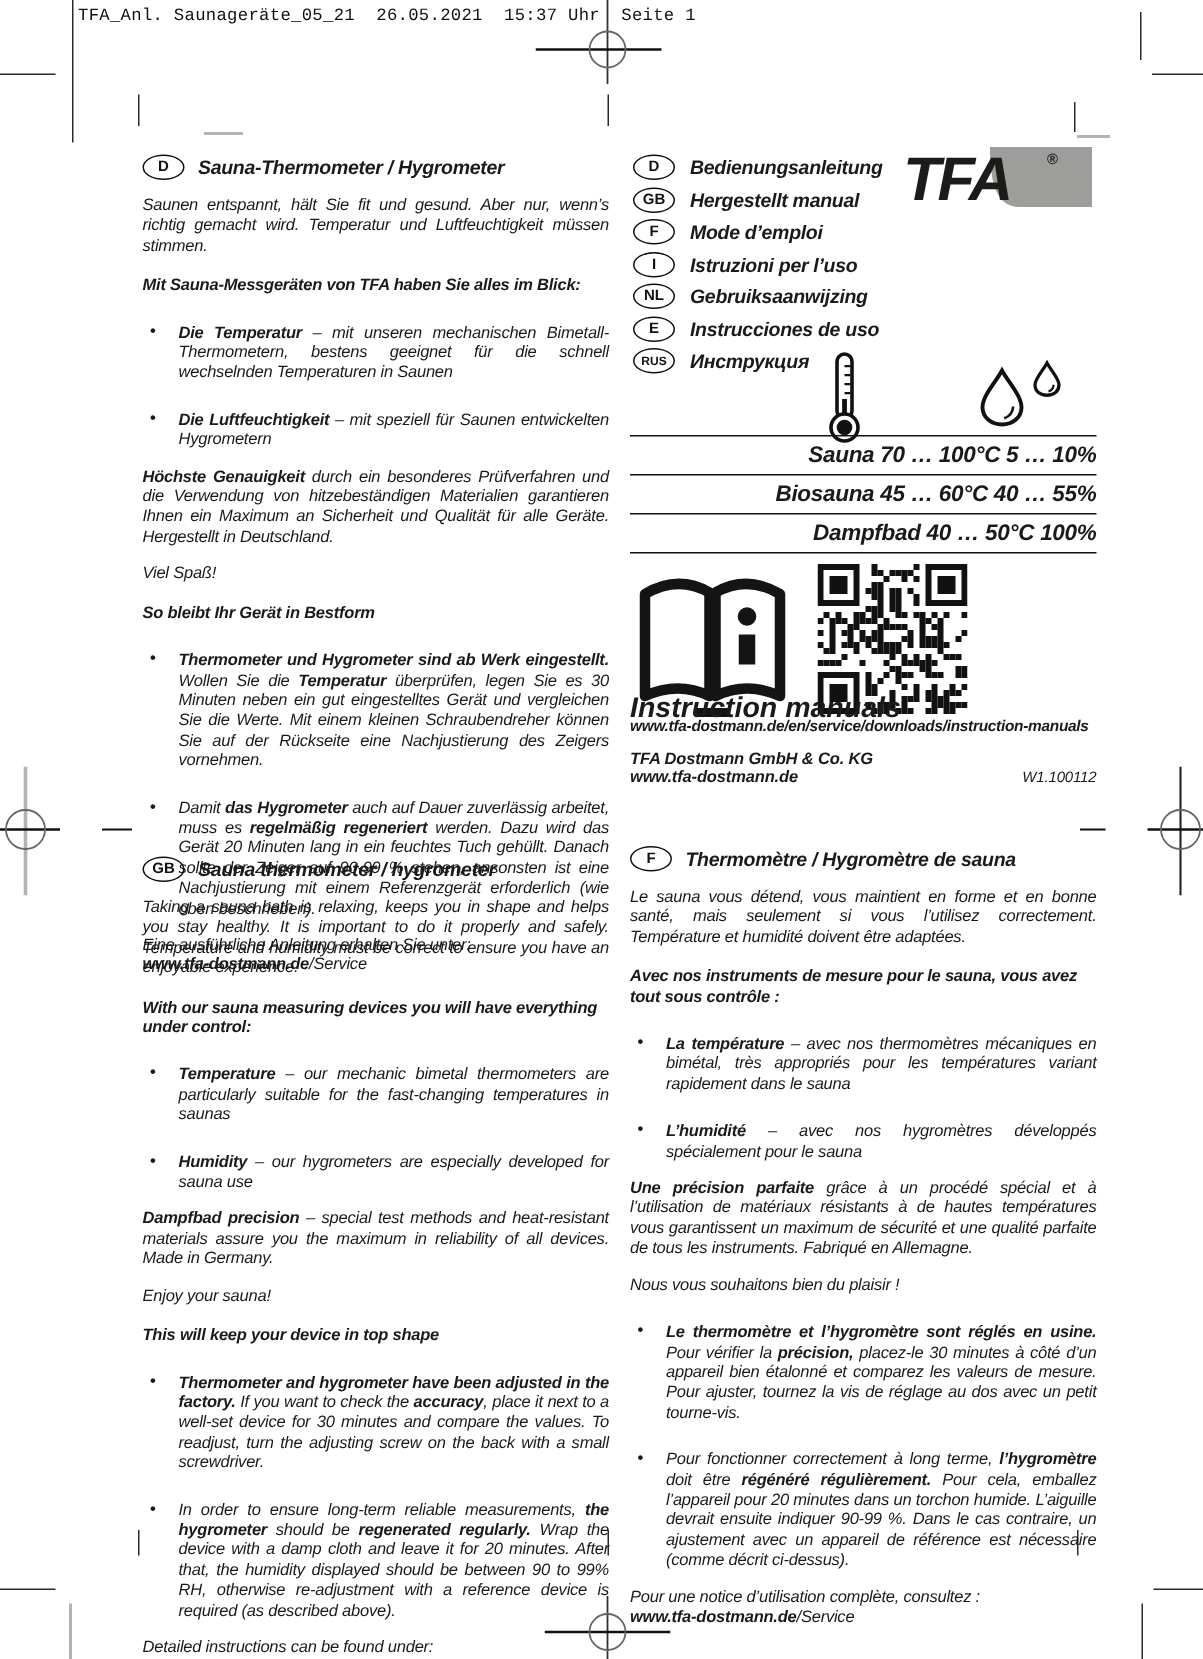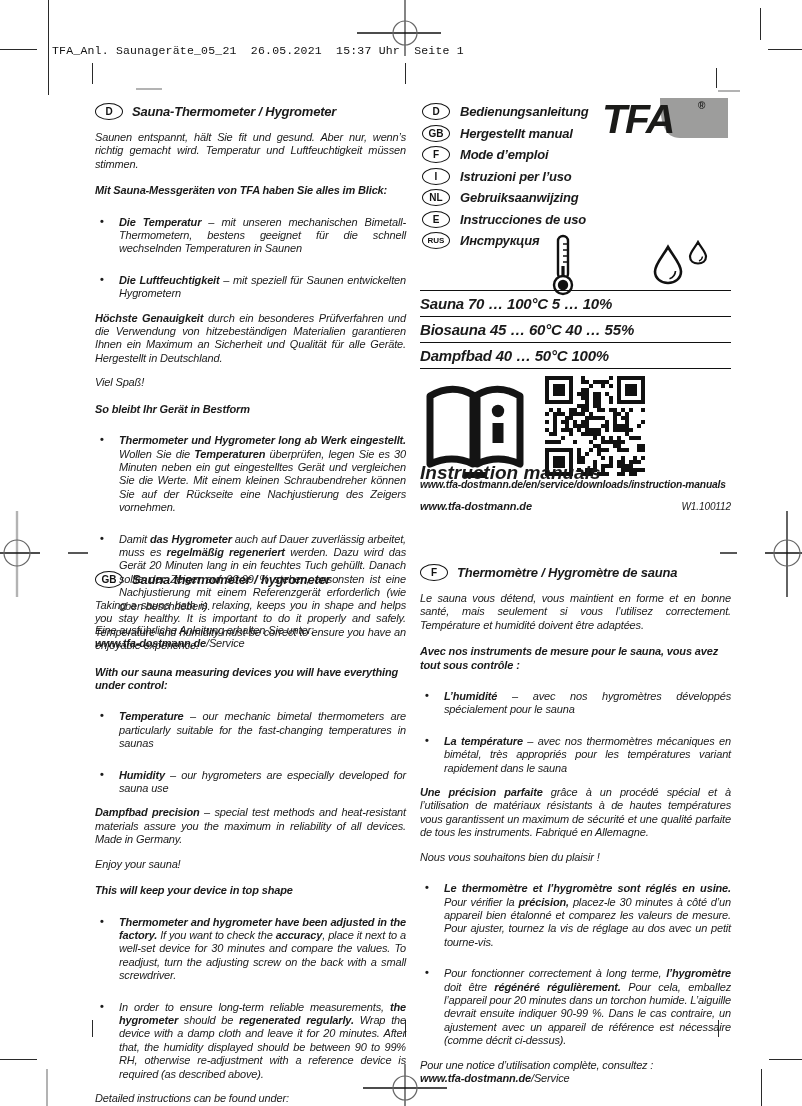--- a/index.html
+++ b/index.html
@@ -6,21 +6,21 @@
   body{
     position:relative;width:802px;height:1106px;background:#fff;overflow:hidden;
     font-family:"Liberation Sans",sans-serif;color:#1a1a1a;
   }
   svg text{font-family:"Liberation Sans",sans-serif}
 
   
   .print-header{
     position:absolute;left:52px;top:4px;
     font-family:"Liberation Mono",monospace;font-size:11.5px;color:#111;
-    white-space:pre;letter-spacing:.2px;margin-top:40px;
+    white-space:pre;letter-spacing:.2px;
   }
 
   
   .cm{position:absolute;background:#2a2a2a}
   .cm.gray{background:#b3b3b3}
   .reg{position:absolute}
 
   
   .col{
     position:absolute;width:311px;
@@ -52,21 +52,21 @@
 
   
   .thermo{position:absolute;left:549px;top:234px}
   .drops{position:absolute;left:650px;top:240px}
   .book{position:absolute;left:420px;top:378px}
   .qr{position:absolute;left:545px;top:376px;width:100px;height:100px}
 
   
   .spec{
     position:absolute;left:420px;top:290px;width:311px;
-    font-weight:bold;font-style:italic;font-size:15px;letter-spacing:-.2px;
+    font-weight:bold;font-style:italic;font-size:15px;letter-spacing:-.2px;text-align:right;
   }
   .spec-row{border-top:1.7px solid #111;padding:3.5px 0 4.5px}
   .spec-end{border-top:1.7px solid #111;height:0}
 
   
   .manuals-title{position:absolute;left:420px;top:462px;font-weight:bold;font-style:italic;font-size:19px}
   .manuals-url{position:absolute;left:420px;top:479px;font-weight:bold;font-style:italic;font-size:10.3px;letter-spacing:-.2px}
   .company{position:absolute;left:420px;top:500px;width:311px;font-style:italic;font-size:11px;line-height:12.3px;letter-spacing:-.1px}
   .company .bold{font-weight:bold}
   .company .row{display:flex;justify-content:space-between;align-items:baseline}
@@ -123,21 +123,21 @@
     <span class="sec-title">Sauna-Thermometer / Hygrometer</span>
   </div>
   <div>
       <div class="p"><span>Saunen entspannt, hält Sie fit und gesund. Aber nur, wenn’s richtig gemacht wird. Temperatur und Luftfeuchtigkeit müssen stimmen.</span></div>
       <div class="h"><span>Mit Sauna-Messgeräten von TFA haben Sie alles im Blick:</span></div>
       <div class="li"><span class="b">Die Temperatur</span><span> – mit unseren mechanischen Bimetall-Thermometern, bestens geeignet für die schnell wechselnden Temperaturen in Saunen</span></div>
       <div class="li"><span class="b">Die Luftfeuchtigkeit</span><span> – mit speziell für Saunen entwickelten Hygrometern</span></div>
       <div class="p"><span class="b">Höchste Genauigkeit</span><span> durch ein besonderes Prüfverfahren und die Verwendung von hitzebeständigen Materialien garantieren Ihnen ein Maximum an Sicherheit und Qualität für alle Geräte. Hergestellt in Deutschland.</span></div>
       <div class="p"><span>Viel Spaß!</span></div>
       <div class="h"><span>So bleibt Ihr Gerät in Bestform</span></div>
-      <div class="li"><span class="b">Thermometer und Hygrometer long ab Werk eingestellt.</span><span> Wollen Sie die </span><span class="b">Temperaturen</span><span> überprüfen, legen Sie es 30 Minuten neben ein gut eingestelltes Gerät und vergleichen Sie die Werte. Mit einem kleinen Schraubendreher können Sie auf der Rückseite eine Nachjustierung des Zeigers vornehmen.</span></div>
+      <div class="li"><span class="b">Thermometer und Hygrometer sind ab Werk eingestellt.</span><span> Wollen Sie die </span><span class="b">Temperatur</span><span> überprüfen, legen Sie es 30 Minuten neben ein gut eingestelltes Gerät und vergleichen Sie die Werte. Mit einem kleinen Schraubendreher können Sie auf der Rückseite eine Nachjustierung des Zeigers vornehmen.</span></div>
       <div class="li"><span>Damit </span><span class="b">das Hygrometer</span><span> auch auf Dauer zuverlässig arbeitet, muss es </span><span class="b">regelmäßig regeneriert</span><span> werden. Dazu wird das Gerät 20 Minuten lang in ein feuchtes Tuch gehüllt. Danach sollte der Zeiger auf 90-99 % stehen, ansonsten ist eine Nachjustierung mit einem Referenzgerät erforderlich (wie oben beschrieben).</span></div>
       <div class="p"><span>Eine ausführliche Anleitung erhalten Sie unter:</span></div>
       <div class="p0"><span class="b">www.tfa-dostmann.de</span><span>/Service</span></div>
     </div>
 </div>
 
 <div class="col" style="left:95px;top:571px">
   <div class="sec-head">
     <span class="badge">GB</span>
     <span class="sec-title">Sauna thermometer / hygrometer</span>
@@ -158,22 +158,22 @@
 </div>
 
 <div class="col" style="left:420px;top:564px">
   <div class="sec-head">
     <span class="badge">F</span>
     <span class="sec-title">Thermomètre / Hygromètre de sauna</span>
   </div>
   <div>
       <div class="p"><span>Le sauna vous détend, vous maintient en forme et en bonne santé, mais seulement si vous l’utilisez correctement. Température et humidité doivent être adaptées.</span></div>
       <div class="h"><span>Avec nos instruments de mesure pour le sauna, vous avez tout sous contrôle :</span></div>
+      <div class="li"><span class="b">La température</span><span> – avec nos thermomètres mécaniques en bimétal, très appropriés pour les températures variant rapidement dans le sauna</span></div>
       <div class="li"><span class="b">L’humidité</span><span> – avec nos hygromètres développés spécialement pour le sauna</span></div>
-      <div class="li"><span class="b">La température</span><span> – avec nos thermomètres mécaniques en bimétal, très appropriés pour les températures variant rapidement dans le sauna</span></div>
       <div class="p"><span class="b">Une précision parfaite</span><span> grâce à un procédé spécial et à l’utilisation de matériaux résistants à de hautes températures vous garantissent un maximum de sécurité et une qualité parfaite de tous les instruments. Fabriqué en Allemagne.</span></div>
       <div class="p"><span>Nous vous souhaitons bien du plaisir !</span></div>
       <div class="li"><span class="b">Le thermomètre et l’hygromètre sont réglés en usine.</span><span> Pour vérifier la </span><span class="b">précision,</span><span> placez-le 30 minutes à côté d’un appareil bien étalonné et comparez les valeurs de mesure. Pour ajuster, tournez la vis de réglage au dos avec un petit tourne-vis.</span></div>
       <div class="li"><span>Pour fonctionner correctement à long terme, </span><span class="b">l’hygromètre</span><span> doit être </span><span class="b">régénéré régulièrement.</span><span> Pour cela, emballez l’appareil pour 20 minutes dans un torchon humide. L’aiguille devrait ensuite indiquer 90-99 %. Dans le cas contraire, un ajustement avec un appareil de référence est nécessaire (comme décrit ci-dessus).</span></div>
       <div class="p"><span>Pour une notice d’utilisation complète, consultez :</span></div>
       <div class="p0"><span class="b">www.tfa-dostmann.de</span><span>/Service</span></div>
     </div>
 </div>
 
 <div class="lang-list">
@@ -470,17 +470,18 @@
       <rect x="0" y="72" width="28" height="28" fill="#111"></rect>
       <rect x="4" y="76" width="20" height="20" fill="#fff"></rect>
       <rect x="8" y="80" width="12" height="12" fill="#111"></rect>
     </svg>
 </div>
 
 <div class="manuals-title">Instruction manuals</div>
 <div class="manuals-url">www.tfa-dostmann.de/en/service/downloads/instruction-manuals</div>
 
 <div class="company">
+  <div class="bold">TFA Dostmann GmbH &amp; Co. KG</div>
   <div class="row">
     <span class="bold">www.tfa-dostmann.de</span>
     <span class="version">W1.100112</span>
   </div>
 </div>
 
 </body></html>

